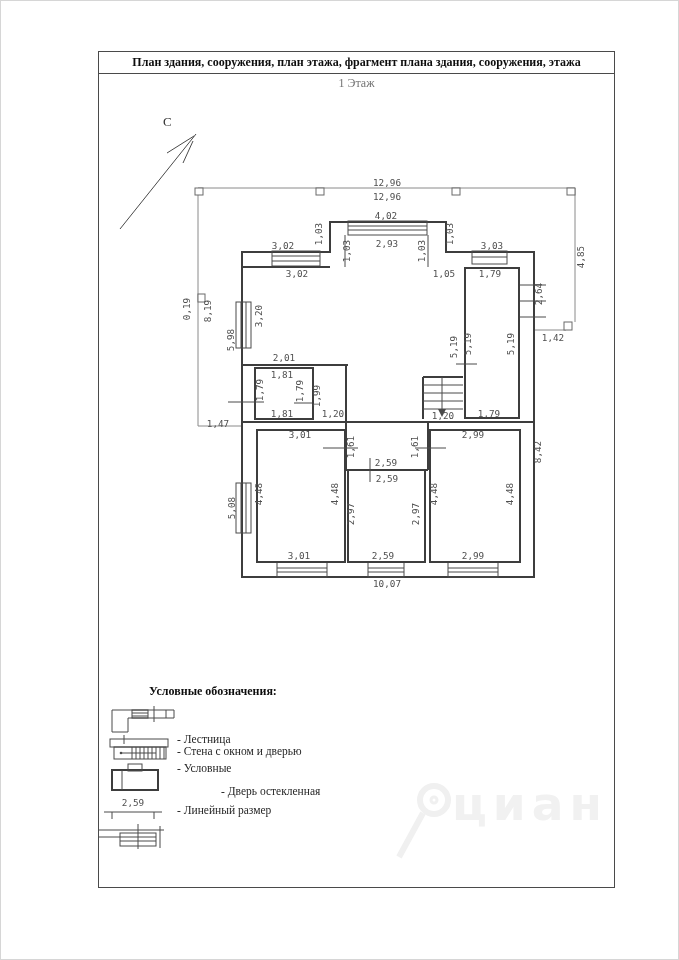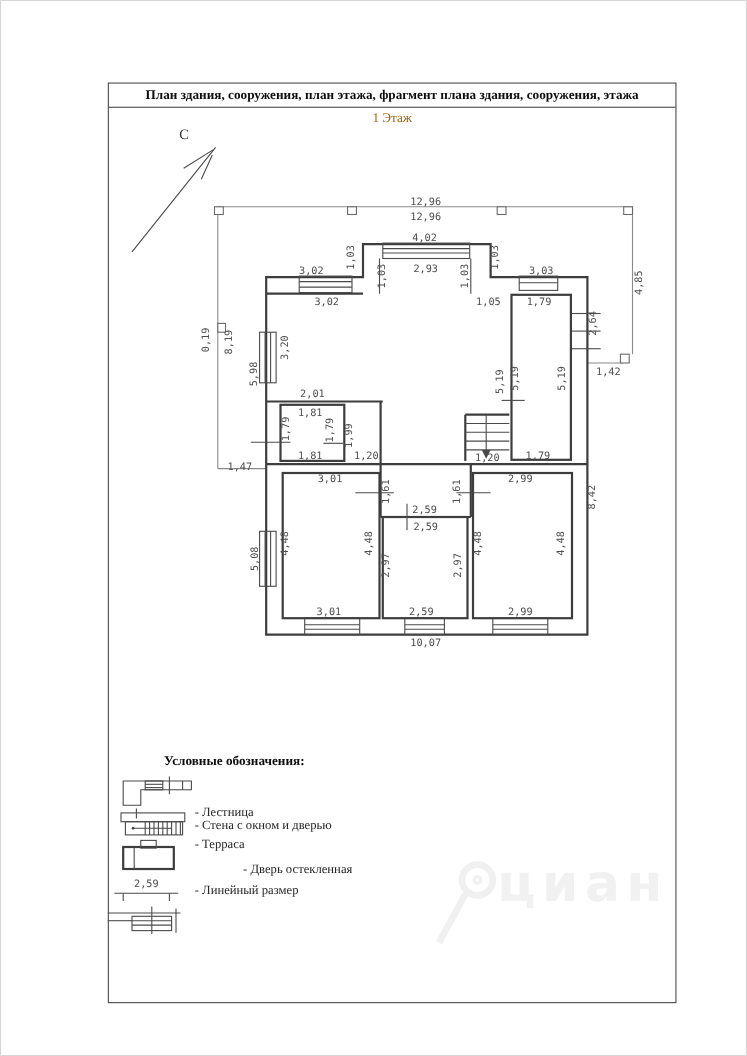--- a/index.html
+++ b/index.html
@@ -3,30 +3,30 @@
 <meta charset="utf-8">
 <style>
   html,body{margin:0;padding:0;background:#ffffff;}
   .page{
     position:relative;width:679px;height:960px;background:#fff;
     box-shadow:inset 0 0 0 1px #d6d6d6;
     font-family:"Liberation Serif", serif;
     overflow:hidden;
   }
   .doc{
-    position:absolute;left:98px;top:75px;width:515px;height:835px;
+    position:absolute;left:98px;top:51px;width:515px;height:835px;
     border:1px solid #4a4a4a;background:transparent;
   }
   .doc-title{
     height:21px;line-height:21px;border-bottom:1px solid #4a4a4a;
     text-align:center;font-weight:bold;font-size:12px;color:#0d0d0d;
     white-space:nowrap;overflow:hidden;
   }
   .doc-subtitle{
-    margin-top:2px;text-align:center;font-size:12px;color:#a16207;
+    margin-top:2px;text-align:center;font-size:12px;color:#737373;
   }
   .abs{position:absolute;}
   .north-label{left:163px;top:114px;font-size:13px;color:#333;}
   .scale-label{
     left:300px;top:612px;width:190px;text-align:center;
     font-family:"DejaVu Sans Mono", monospace;font-size:12px;color:#4c4c4c;letter-spacing:1px;
   }
   .legend-title{left:117px;top:684px;font-weight:bold;font-size:12px;color:#0d0d0d;margin-left:32px;}
   .legend-label{left:177px;font-size:11.5px;color:#262626;}
   .wm-text{
@@ -248,17 +248,17 @@
       <line class="w1" x1="120" y1="841" x2="156" y2="841"></line>
       <line class="w1" x1="138" y1="824" x2="138" y2="849"></line>
       <line class="w1" x1="160" y1="826" x2="160" y2="848"></line>
     </g>
   </svg>
 
   <div class="abs txt-layer north-label">С</div>
   <div class="abs txt-layer legend-title">Условные обозначения:</div>
   <div class="abs txt-layer legend-label" style="top:705px;margin-top:40px;">- Стена с окном и дверью</div>
   <div class="abs txt-layer legend-label" style="top:733px;">- Лестница</div>
-  <div class="abs txt-layer legend-label" style="top:762px;">- Терраса</div>
+  <div class="abs txt-layer legend-label" style="top:762px;">- Условные</div>
   <div class="abs txt-layer legend-label" style="top:790px;margin-top:14px;">- Линейный размер</div>
   <div class="abs txt-layer legend-label" style="top:785px;margin-left:44px;">- Дверь остекленная</div>
 
 </div>
 
 </body></html>

